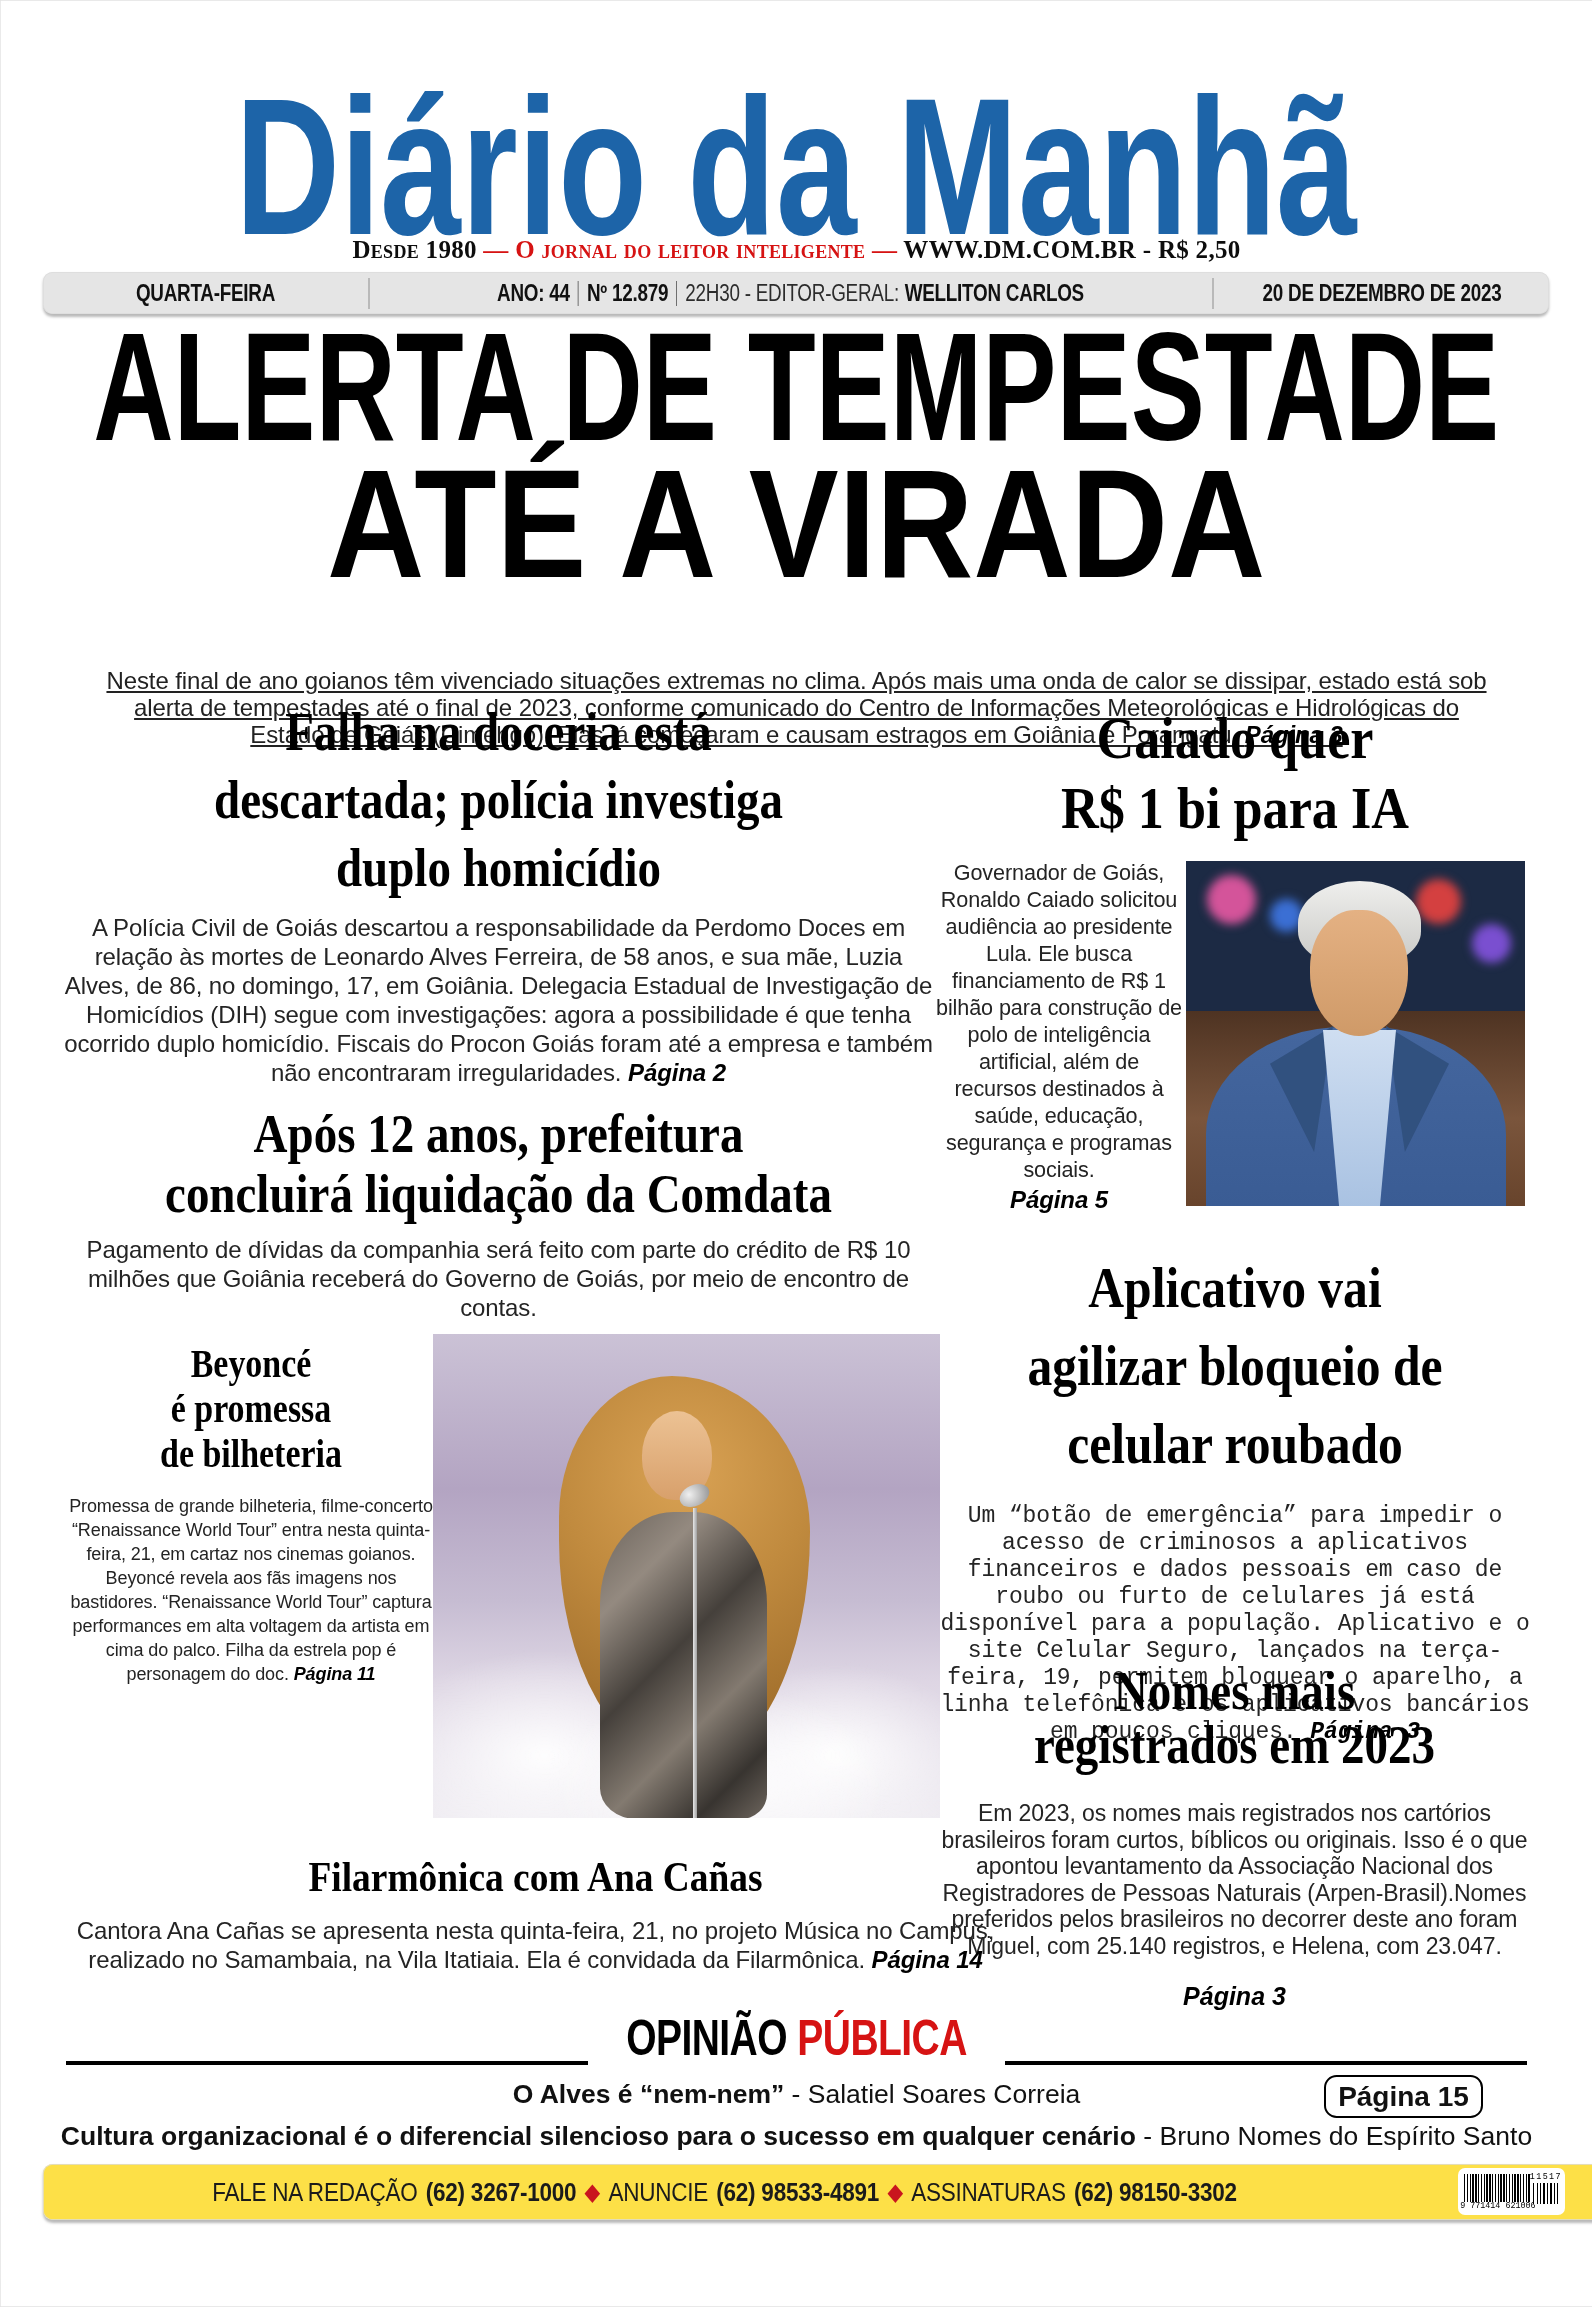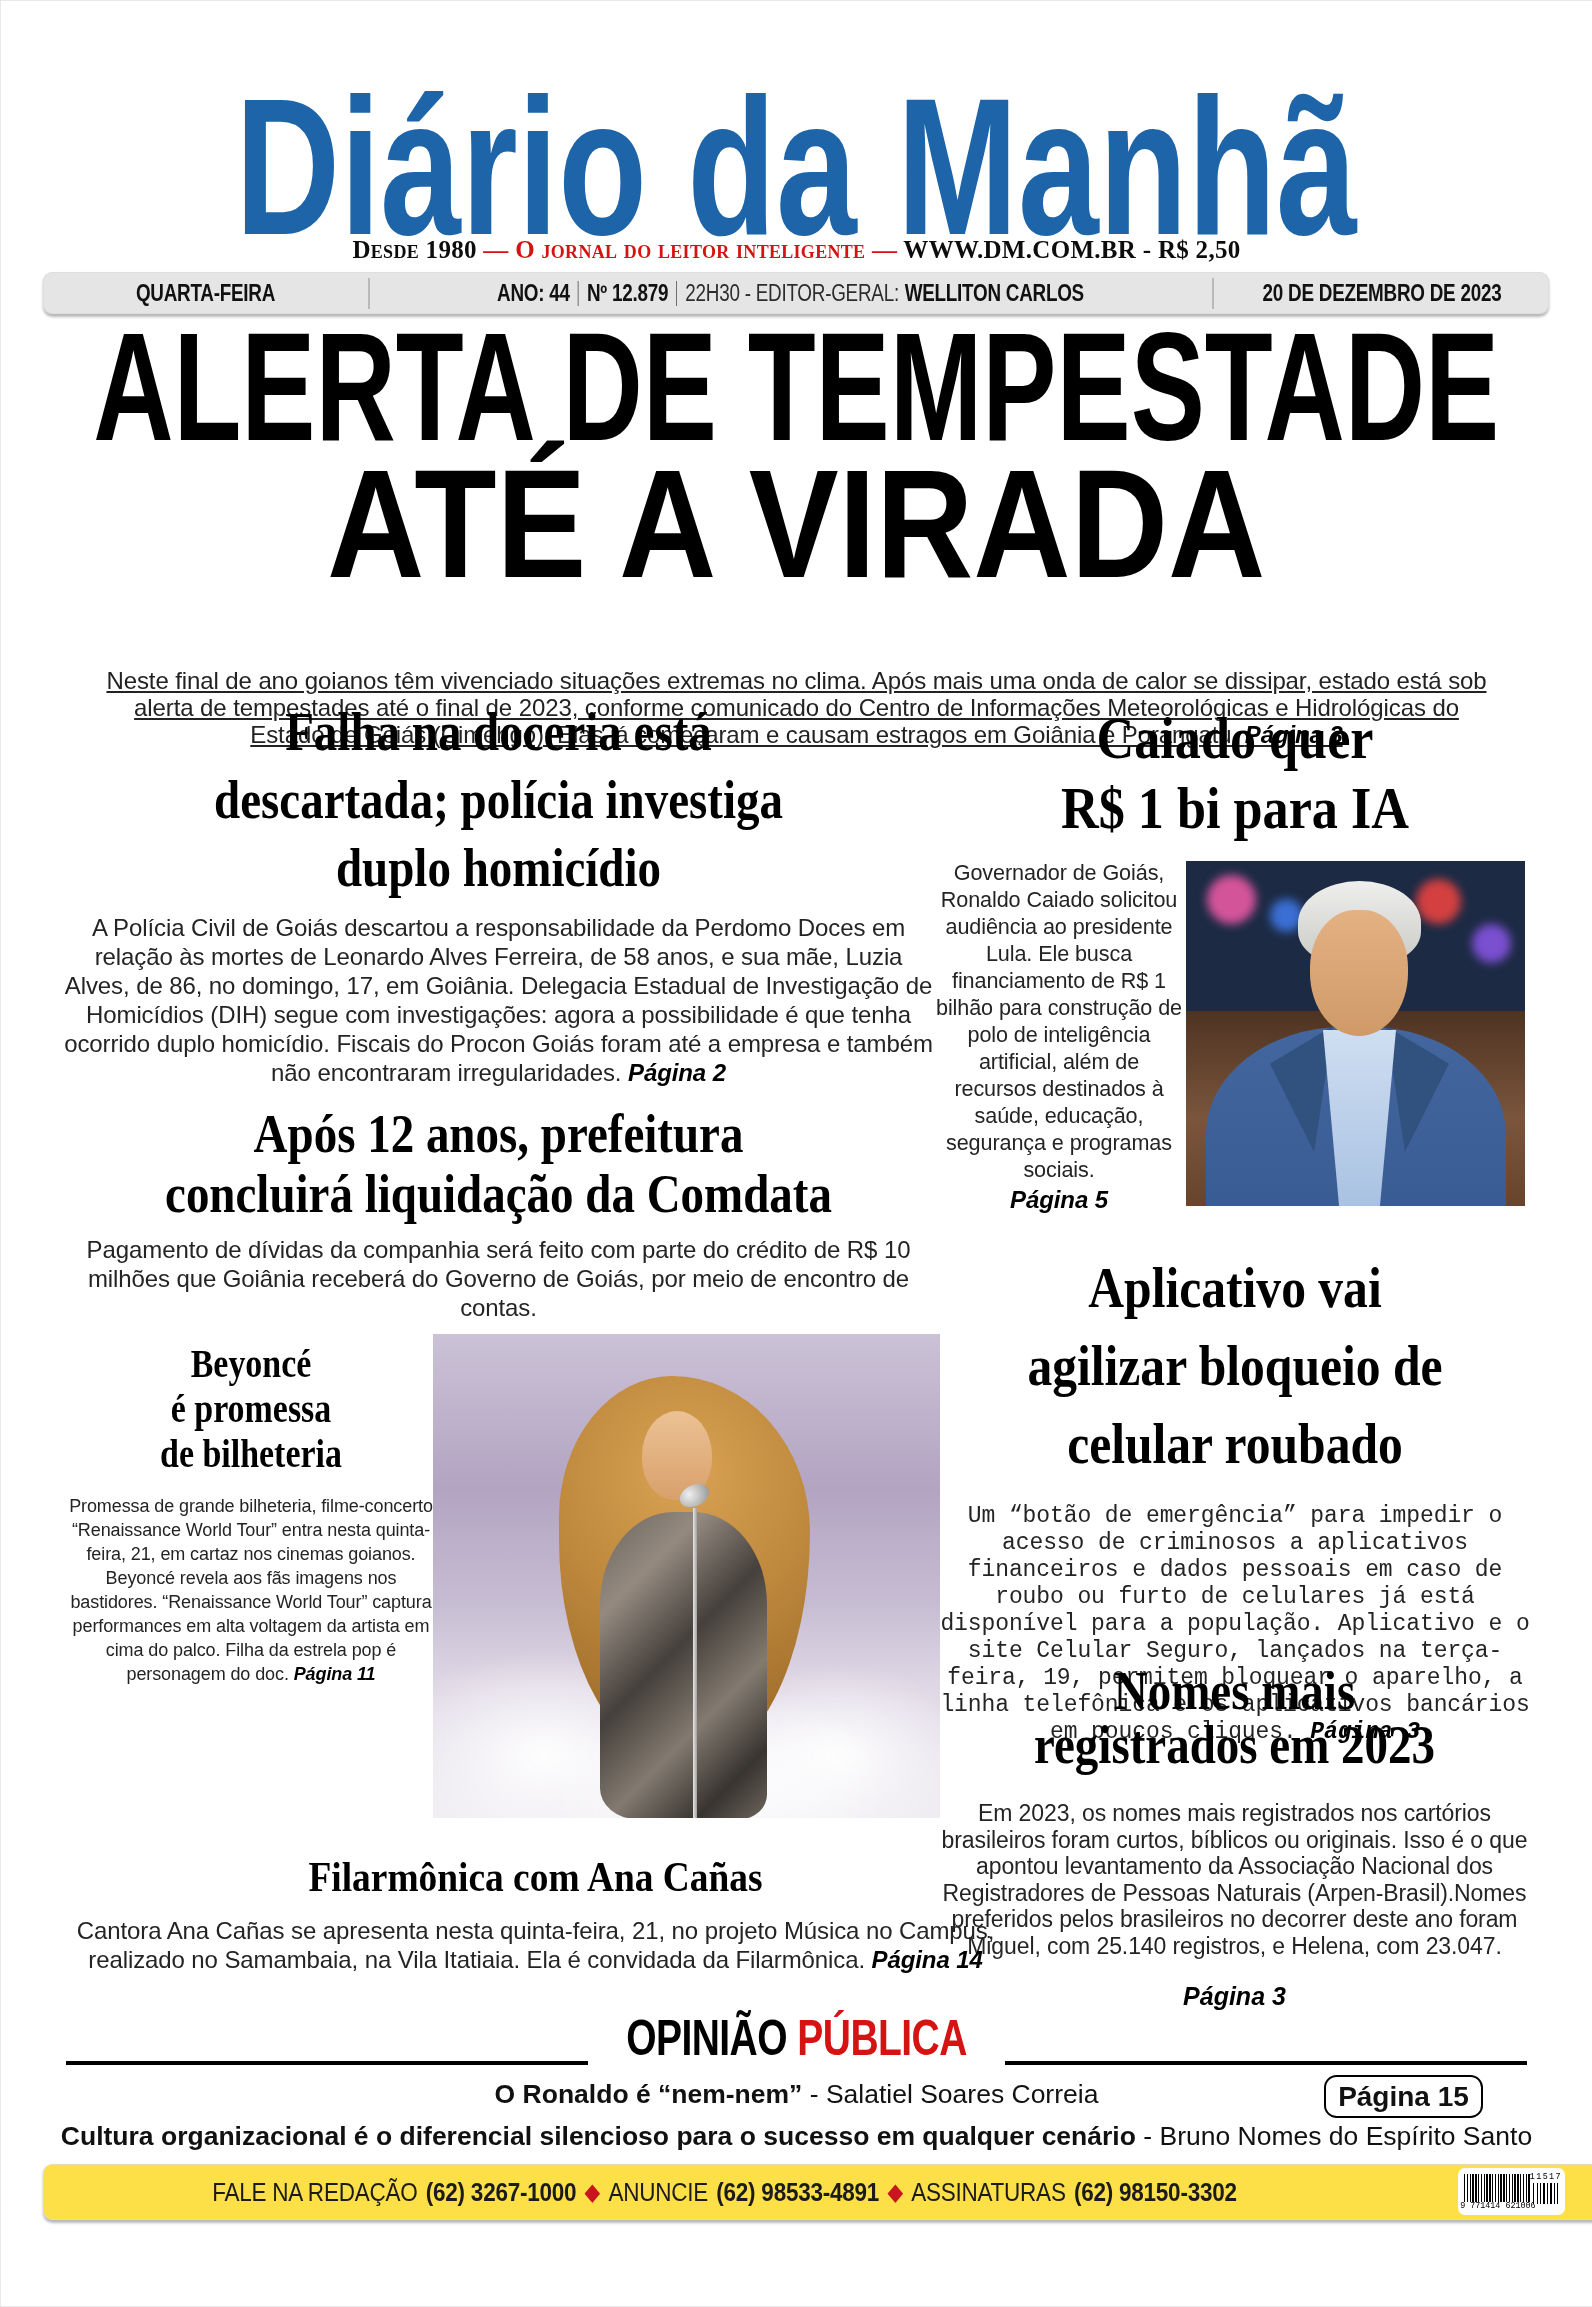--- a/index.html
+++ b/index.html
@@ -250,21 +250,21 @@
   </div>
 
   <div class="opinion">
     <div class="op-title">
       <span>OPINIÃO</span>
       <span class="red">PÚBLICA</span>
     </div>
     <div class="op-line left"></div>
     <div class="op-line right"></div>
     <div class="op-item i1">
-      <span class="t">O Ronaldo é “nem-nem”</span><span> - Salatiel Soares Correia</span>
+      <span class="t">O Alves é “nem-nem”</span><span> - Salatiel Soares Correia</span>
     </div>
     <div class="op-badge">Página 15</div>
     <div class="op-item i2">
       <span class="t">Cultura organizacional é o diferencial silencioso para o sucesso em qualquer cenário</span><span> - Bruno Nomes do Espírito Santo</span>
     </div>
   </div>
 
   <div class="footerbar">
     <div class="footer-text">
       <span>FALE NA REDAÇÃO</span>

